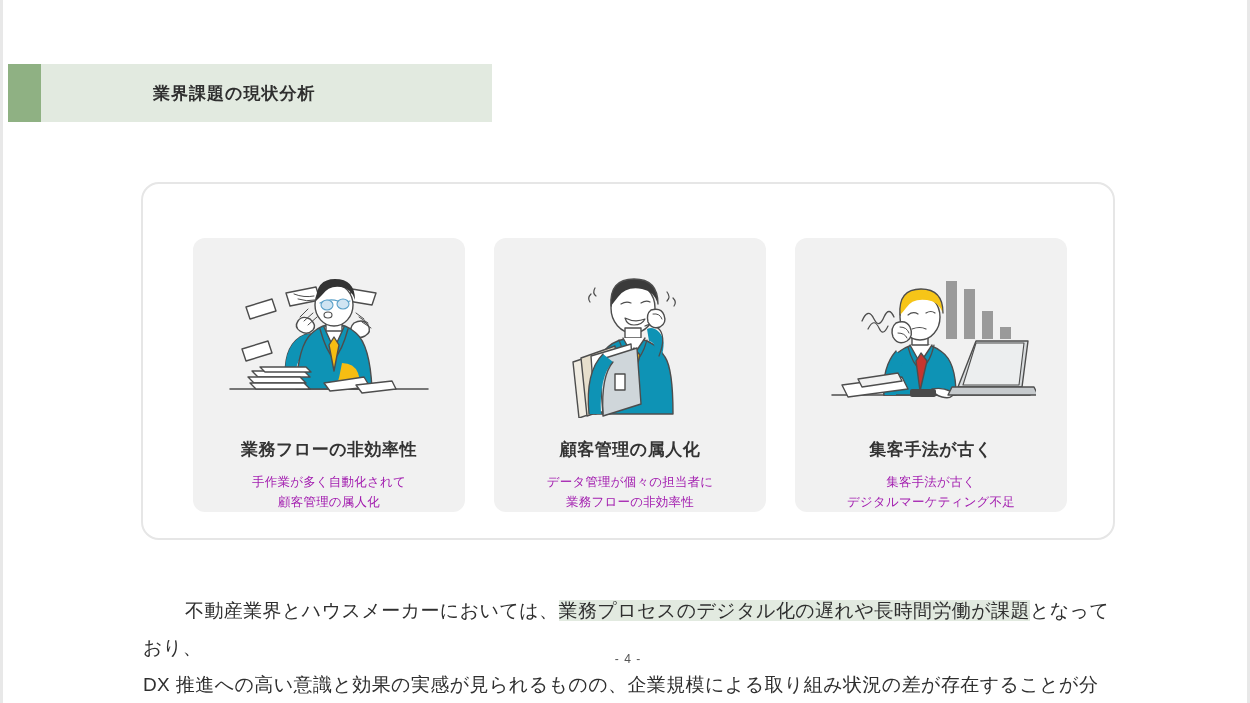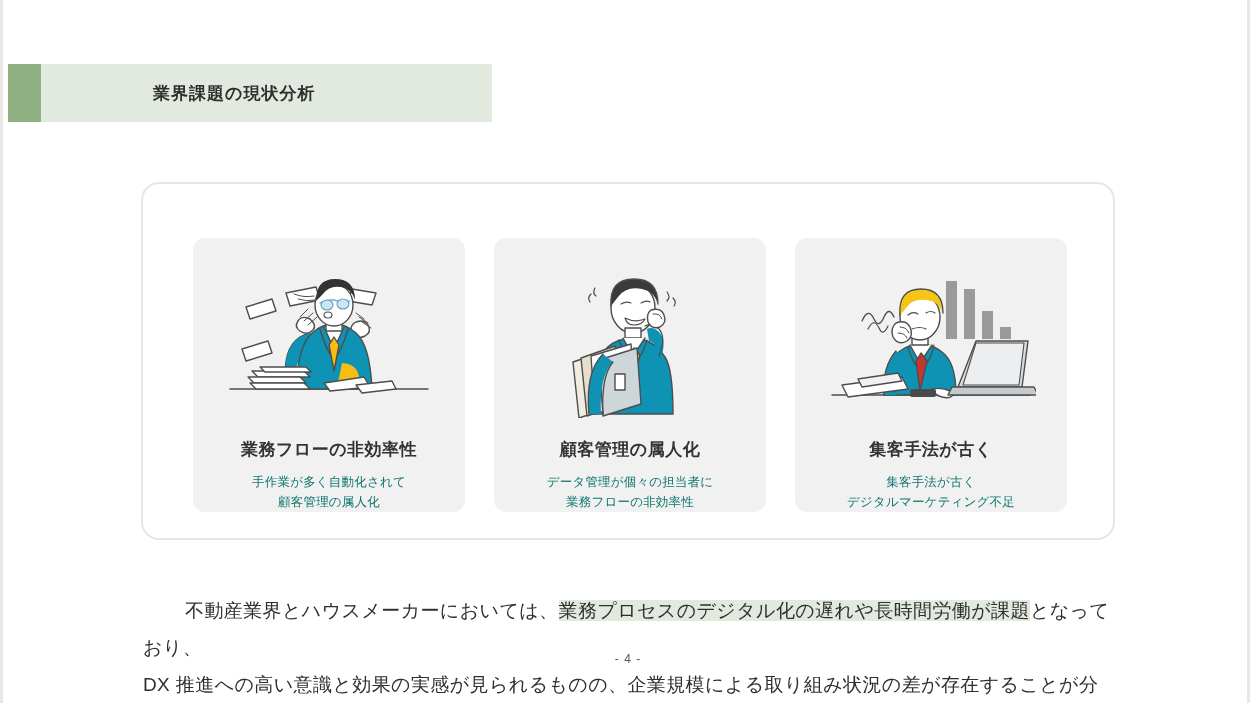--- a/index.html
+++ b/index.html
@@ -65,21 +65,21 @@
     margin-top:4px;
   }
   .card-art svg{display:block;}
   .card-title{
     margin-top:20px;
     font-size:17px;font-weight:bold;color:#333333;letter-spacing:.5px;
     white-space:nowrap;
   }
   .card-desc{
     margin-top:12px;
-    font-size:12.5px;line-height:1.55;color:#0f766e;text-align:center;
+    font-size:12.5px;line-height:1.55;color:#a21caf;text-align:center;
     letter-spacing:.2px;
   }
 
   
   .summary{
     position:absolute;left:140px;top:592px;width:970px;
     font-size:19px;line-height:1.95;color:#2f2f2f;letter-spacing:.4px;
   }
   .summary .line1{text-indent:42px;}
   .hl{background:#e2eae0;}

